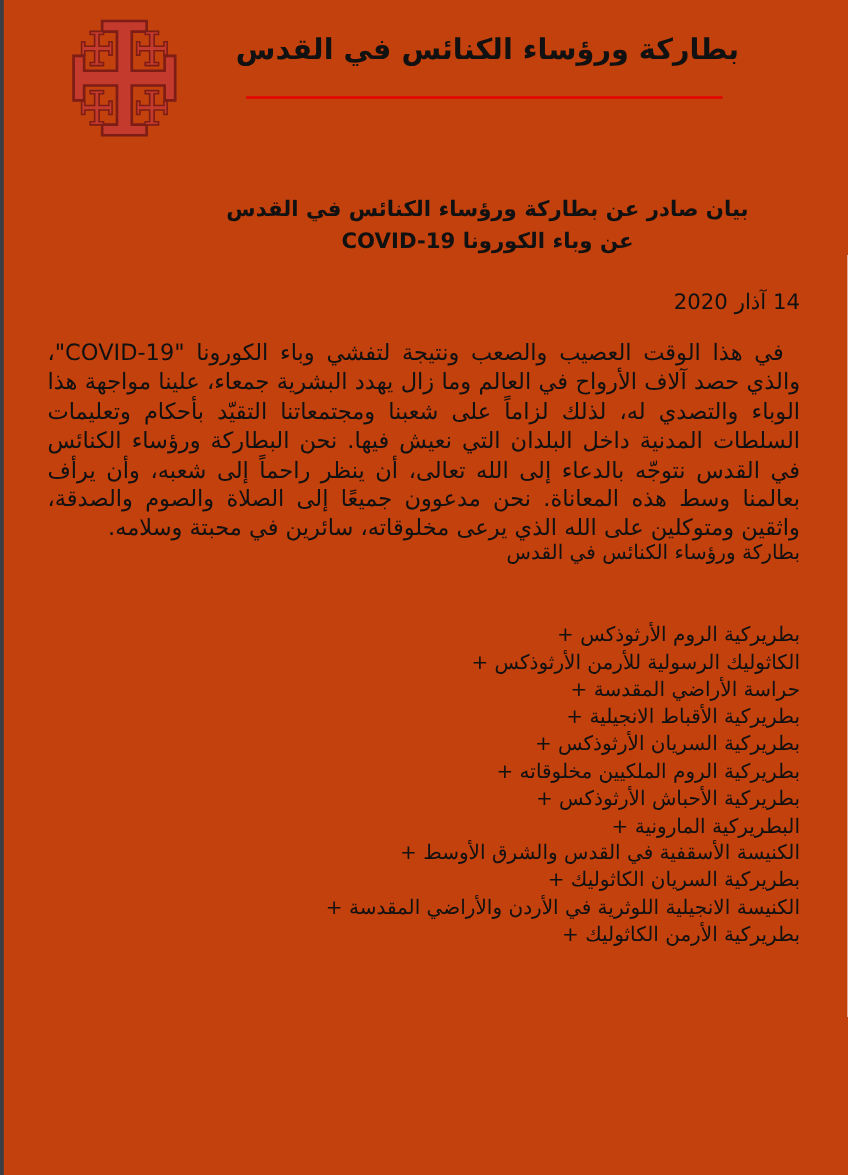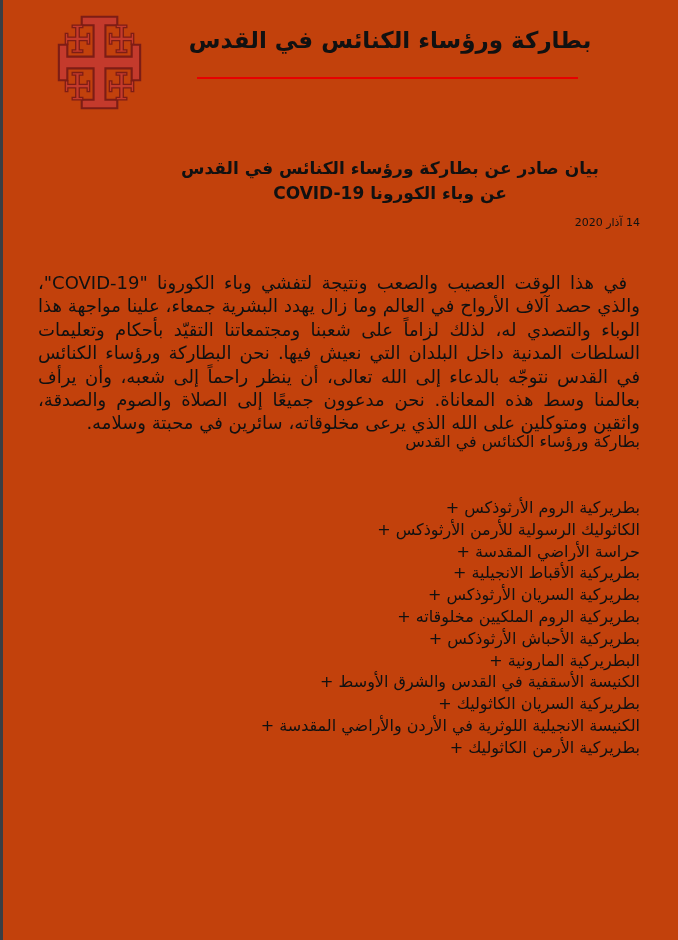--- a/index.html
+++ b/index.html
@@ -32,22 +32,22 @@
   .rule{
     position:absolute;left:197px;top:77px;width:381px;height:2px;
     background:var(--rule-red);
   }
   .stmt-title{
     position:absolute;left:88px;top:156px;width:604px;
     text-align:center;
     font-size:17px;font-weight:bold;line-height:25px;
   }
   .date{
-    position:absolute;right:38px;top:216px;
-    font-size:11px;
+    position:absolute;right:38px;top:232px;
+    font-size:17px;
   }
   .body-text{
     position:absolute;left:38px;top:271px;width:602px;
     margin:0;
     font-size:18px;line-height:23.4px;
     text-align:justify;text-justify:inter-word;
     text-indent:13px;
   }
   .signature{
     position:absolute;right:38px;top:432px;

